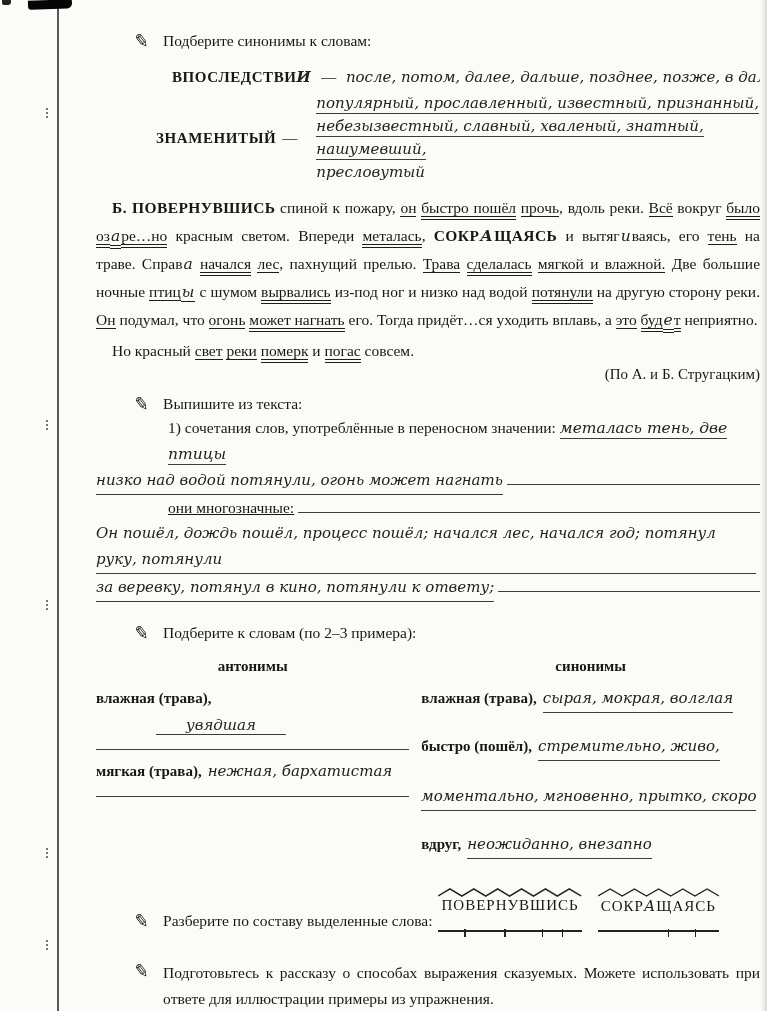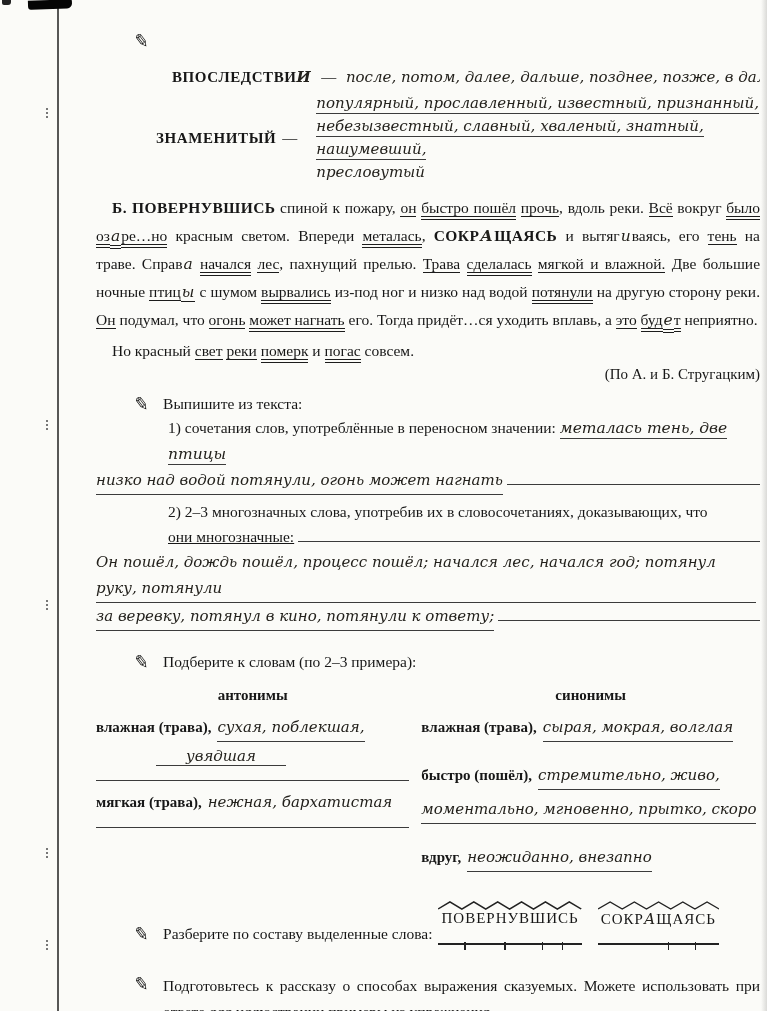--- a/index.html
+++ b/index.html
@@ -78,20 +78,21 @@
 <div class="ldash ld2"></div>
 <div class="ldash ld3"></div>
 <div class="ldash ld4"></div>
 <div class="ldash ld5"></div>
 
 <div class="content">
 
   <section>
     <div class="task-head">
       <span class="pencil">✎</span>
+      <span class="task-title">Подберите синонимы к словам:</span>
     </div>
     <div class="syn-row e1">
       <span class="term">ВПОСЛЕДСТВИ</span><span class="term hw">И</span>
       <span class="dash">—</span>
       <span class="hw hwu">после, потом, далее, дальше, позднее, позже, в дальнейшем, затем</span>
     </div>
     <div class="syn-row e2">
       <span class="term">ЗНАМЕНИТЫЙ</span>
       <span class="dash">—</span>
       <span class="ans">
@@ -112,23 +113,20 @@
       <span class="task-title">Выпишите из текста:</span>
     </div>
     <div class="t2item">
       <span>1) сочетания слов, употреблённые в переносном значении:</span>
       <span class="hw hwu">металась тень, две птицы</span>
     </div>
     <div class="ruleline">
       <span class="hw hwu fullhw">низко над водой потянули, огонь может нагнать</span>
       <span class="rule-fill"></span>
     </div>
-    <div class="t2item" style="margin-top:4px;">
-      <span>2) 2–3 многозначных слова, употребив их в словосочетаниях, доказывающих, что</span>
-    </div>
     <div class="ruleline" style="margin-left:72px;text-decoration:underline;">
       <span>они многозначные:</span>
       <span class="rule-fill"></span>
     </div>
     <div class="ruleline">
       <span class="hw hwu fullhw">Он пошёл, дождь пошёл, процесс пошёл; начался лес, начался год; потянул руку, потянули</span>
       <span class="rule-fill"></span>
     </div>
     <div class="ruleline">
       <span class="hw hwu fullhw">за веревку, потянул в кино, потянули к ответу;</span>
@@ -140,21 +138,20 @@
     <div class="task-head">
       <span class="pencil">✎</span>
       <span class="task-title">Подберите к словам (по 2–3 примера):</span>
     </div>
     <div class="cols">
       <div class="col-l">
         <div class="col-head">антонимы</div>
         <div class="pair-line">
           <span class="pair-label">влажная (трава),</span>
             <span class="gap"></span>
-          <span class="hw hwu">сухая, поблекшая,</span>
         </div>
         <div class="sub-line">
           <span class="hw hwu" style="padding:0 30px;">увядшая</span>
         </div>
         <div class="col-rule"></div>
         <div class="pair-line">
           <span class="pair-label">мягкая (трава),</span>
             <span class="gap"></span>
           <span class="hw">нежная, бархатистая</span>
         </div>
@@ -166,21 +163,21 @@
           <span class="pair-label">влажная (трава),</span>
             <span class="gap"></span>
           <span class="hw hwu">сырая, мокрая, волглая</span>
         </div>
         <div class="col-rule none"></div>
         <div class="pair-line">
           <span class="pair-label">быстро (пошёл),</span>
             <span class="gap"></span>
           <span class="hw hwu">стремительно, живо,</span>
         </div>
-        <div class="pair-line" style="margin-top:6px;align-items:center;">
+        <div class="pair-line" style="margin-top:22px;align-items:center;">
           <span class="hw hwu">моментально, мгновенно, прытко, скоро</span>
         </div>
         <div class="col-rule none"></div>
         <div class="pair-line">
           <span class="pair-label">вдруг,</span>
             <span class="gap"></span>
           <span class="hw hwu">неожиданно, внезапно</span>
         </div>
       </div>
     </div>

